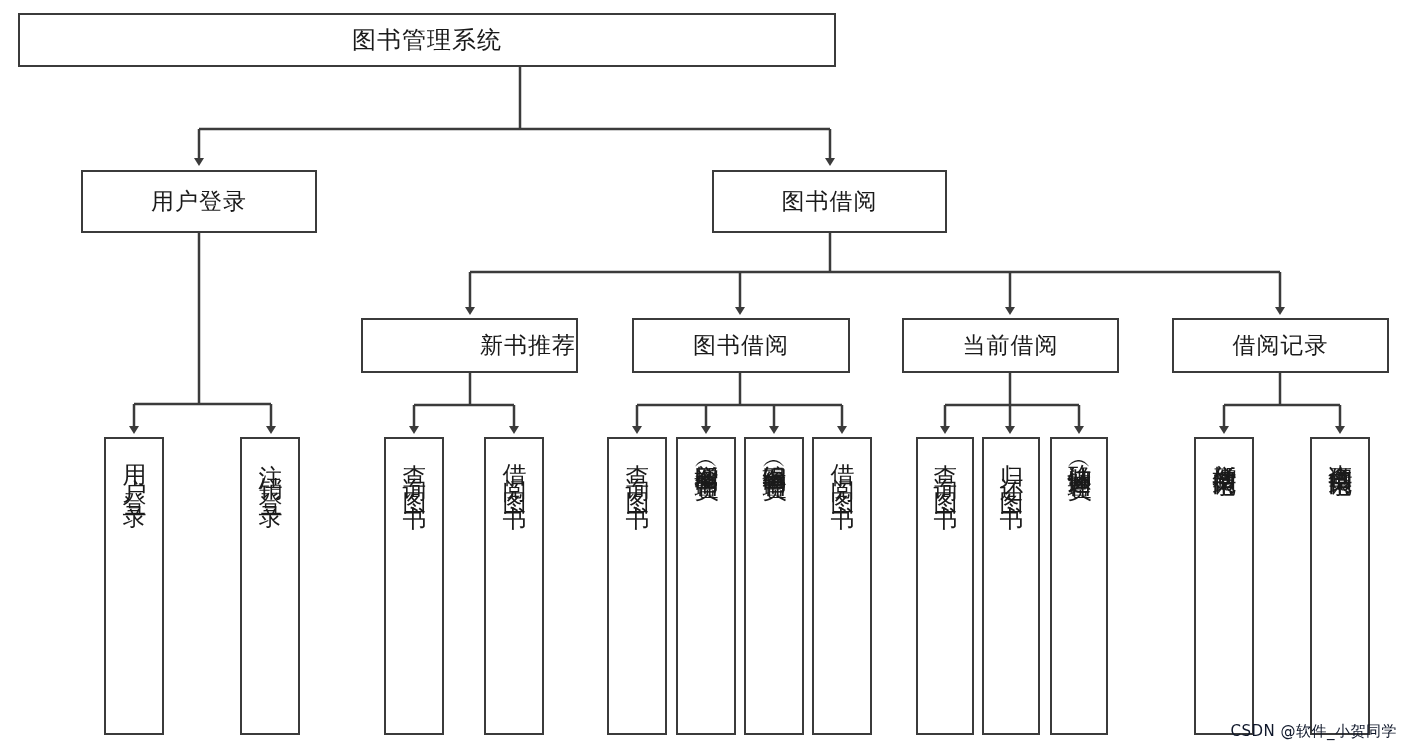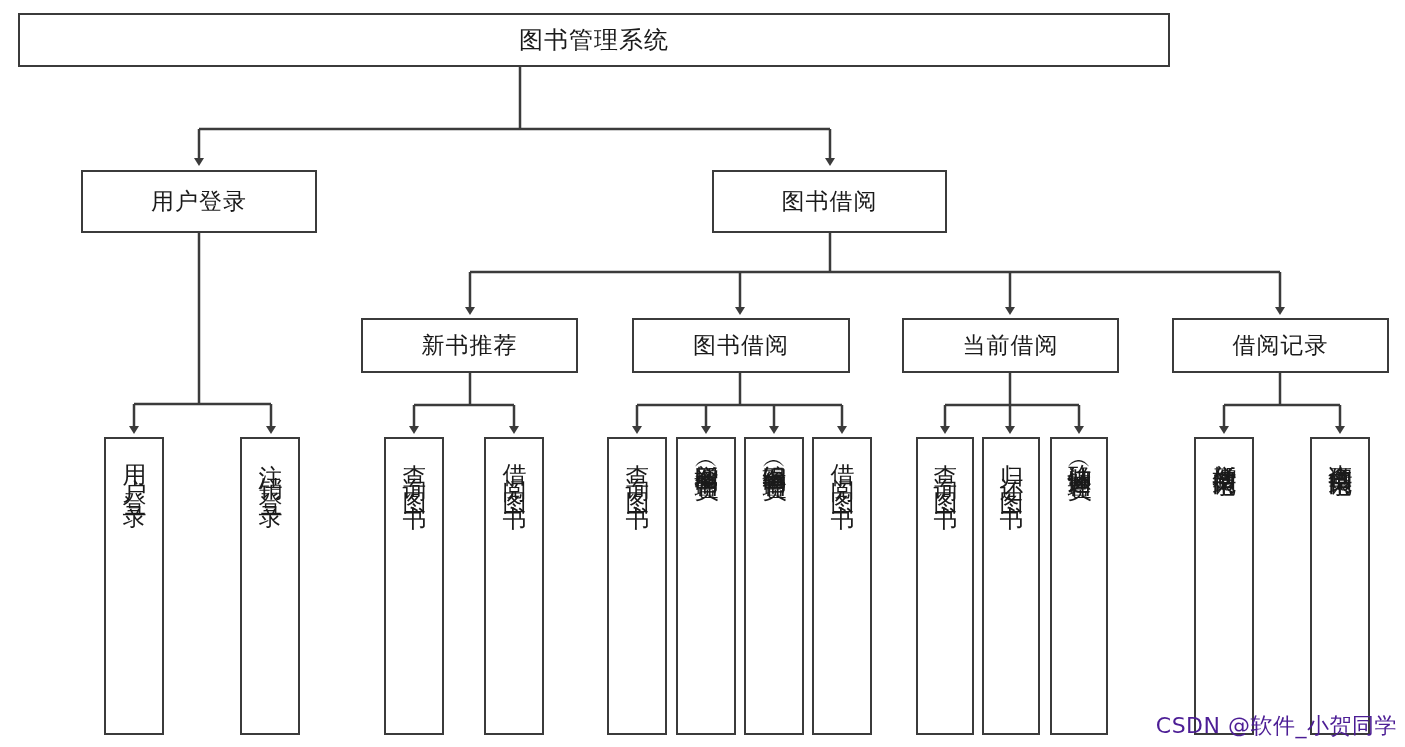--- a/index.html
+++ b/index.html
@@ -56,22 +56,22 @@
     line-height: 1.12;
     letter-spacing: 2px;
     color: #1a1a1a;
     white-space: nowrap;
   }
   .vtext.shortish { letter-spacing: 14px; }
   .watermark {
     position: absolute;
     right: 8px;
     bottom: 6px;
-    font-size: 22px;
-    color: #4c1d95;
+    font-size: 15px;
+    color: #0f172a;
     white-space: nowrap;
     letter-spacing: 0.5px;
   }
 </style>
 </head>
 <body>
 
 <div id="diagram">
 
   <svg id="edges" viewBox="0 0 1405 747" xmlns="http://www.w3.org/2000/svg">
@@ -117,33 +117,33 @@
       <path d="M1010,405 L1010,430" marker-end="url(#arrow)"></path>
       <path d="M1079,405 L1079,430" marker-end="url(#arrow)"></path>
 
       <path d="M1280,373 L1280,405"></path>
       <path d="M1224,405 L1340,405"></path>
       <path d="M1224,405 L1224,430" marker-end="url(#arrow)"></path>
       <path d="M1340,405 L1340,430" marker-end="url(#arrow)"></path>
     </g>
   </svg>
 
-  <div class="node node-h node-root" style="left:18px; top:13px; width:1152px; height:54px;">
+  <div class="node node-h node-root" style="left:18px; top:13px; width:818px; height:54px;">
     <span>图书管理系统</span>
   </div>
 
   <div class="node node-h" style="left:81px; top:170px; width:236px; height:63px;">
     <span>用户登录</span>
   </div>
 
   <div class="node node-h" style="left:712px; top:170px; width:235px; height:63px;">
     <span>图书借阅</span>
   </div>
 
-  <div class="node node-h" style="left:361px; top:318px; width:217px; height:55px;">
+  <div class="node node-h" style="left:361px; top:318px; width:217px; height:55px;justify-content:flex-end;">
     <span>新书推荐</span>
   </div>
 
   <div class="node node-h" style="left:632px; top:318px; width:218px; height:55px;">
     <span>图书借阅</span>
   </div>
 
   <div class="node node-h" style="left:902px; top:318px; width:217px; height:55px;">
     <span>当前借阅</span>
   </div>

